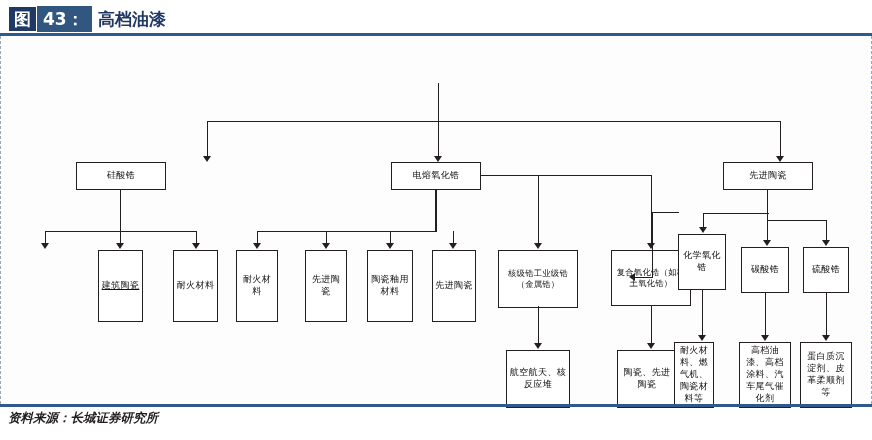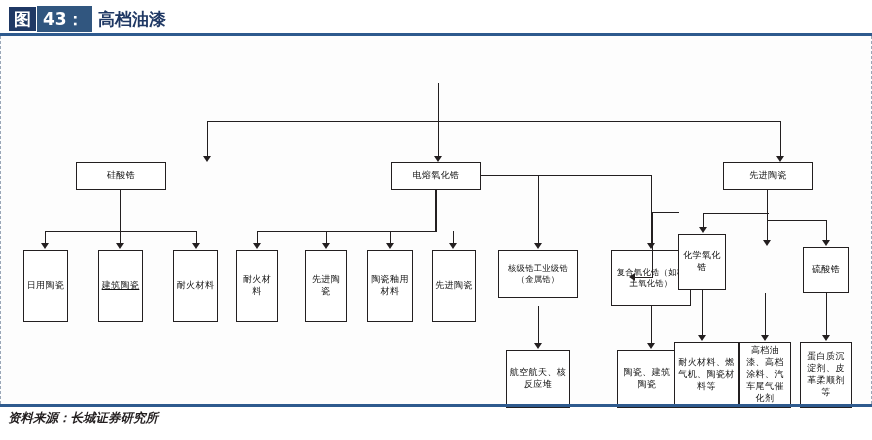--- a/index.html
+++ b/index.html
@@ -146,21 +146,20 @@
 
   <div class="ln v" style="left:119px; top:154px; height:42px;"></div>
   <div class="ln h" style="left:44px; top:195px; width:152px;"></div>
   <div class="ln v" style="left:44px; top:195px; height:15px;"></div>
   <div class="arw down" style="left:40px; top:207px;"></div>
   <div class="ln v" style="left:119px; top:195px; height:15px;"></div>
   <div class="arw down" style="left:115px; top:207px;"></div>
   <div class="ln v" style="left:195px; top:195px; height:15px;"></div>
   <div class="arw down" style="left:191px; top:207px;"></div>
 
-  <div class="node" style="left:22px; top:214px; width:45px; height:72px;">日用陶瓷</div>
   <div class="node" style="left:97px; top:214px; width:45px; height:72px;text-decoration:underline;">建筑陶瓷</div>
   <div class="node" style="left:172px; top:214px; width:45px; height:72px;">耐火材料</div>
 
   <div class="ln thick v" style="left:434px; top:154px; height:42px;"></div>
   <div class="ln h" style="left:256px; top:195px; width:179px;"></div>
   <div class="ln v" style="left:256px; top:195px; height:15px;"></div>
   <div class="arw down" style="left:252px; top:207px;"></div>
   <div class="ln v" style="left:325px; top:195px; height:15px;"></div>
   <div class="arw down" style="left:321px; top:207px;"></div>
   <div class="ln v" style="left:389px; top:195px; height:15px;"></div>
@@ -172,55 +171,56 @@
   <div class="node" style="left:304px; top:214px; width:42px; height:72px;">先进陶瓷</div>
   <div class="node" style="left:366px; top:214px; width:46px; height:72px;">陶瓷釉用材料</div>
   <div class="node" style="left:431px; top:214px; width:44px; height:72px;">先进陶瓷</div>
 
   <div class="ln h" style="left:480px; top:139px; width:171px;"></div>
   <div class="ln v" style="left:537px; top:139px; height:71px;"></div>
   <div class="arw down" style="left:533px; top:207px;"></div>
   <div class="ln v" style="left:650px; top:139px; height:71px;"></div>
   <div class="arw down" style="left:646px; top:207px;"></div>
 
-  <div class="node small" style="left:497px; top:214px; width:80px; height:48px;">核级锆工业级锆（金属锆）</div>
+  <div class="node small" style="left:497px; top:214px; width:80px; height:58px;">核级锆工业级锆（金属锆）</div>
   <div class="node small" style="left:610px; top:214px; width:80px; height:56px;">复合氧化锆（如稀土氧化锆）</div>
 
   <div class="ln v" style="left:766px; top:154px; height:25px;"></div>
   <div class="ln h" style="left:702px; top:177px; width:66px;"></div>
   <div class="ln v" style="left:702px; top:177px; height:17px;"></div>
   <div class="arw down" style="left:698px; top:191px;"></div>
 
   <div class="ln h" style="left:766px; top:184px; width:60px;"></div>
   <div class="ln v" style="left:766px; top:177px; height:30px;"></div>
   <div class="arw down" style="left:762px; top:204px;"></div>
   <div class="ln v" style="left:825px; top:184px; height:23px;"></div>
   <div class="arw down" style="left:821px; top:204px;"></div>
 
   <div class="node" style="left:677px; top:198px; width:48px; height:56px;">化学氧化锆</div>
+  <div class="node" style="left:740px; top:211px; width:48px; height:46px;">碳酸锆</div>
   <div class="node" style="left:802px; top:211px; width:46px; height:46px;">硫酸锆</div>
 
   <div class="ln v" style="left:712px; top:254px; height:0px;"></div>
   <div class="ln h" style="left:677px; top:176px; width:0px;"></div>
   <div class="ln h" style="left:651px; top:176px; width:27px;"></div>
   <div class="ln v" style="left:651px; top:176px; height:66px;"></div>
   <div class="ln h" style="left:634px; top:241px; width:18px;"></div>
   <div class="arw left" style="left:628px; top:237px;"></div>
 
   <div class="ln v" style="left:537px; top:270px; height:40px;"></div>
   <div class="arw down" style="left:533px; top:307px;"></div>
   <div class="node" style="left:505px; top:314px; width:64px; height:58px;">航空航天、核反应堆</div>
 
   <div class="ln v" style="left:650px; top:270px; height:40px;"></div>
   <div class="arw down" style="left:646px; top:307px;"></div>
-  <div class="node" style="left:616px; top:314px; width:60px; height:58px;">陶瓷、建筑陶瓷</div>
+  <div class="node" style="left:616px; top:314px; width:60px; height:58px;">陶瓷、先进陶瓷</div>
 
   <div class="ln v" style="left:701px; top:254px; height:48px;"></div>
   <div class="arw down" style="left:697px; top:299px;"></div>
-  <div class="node" style="left:673px; top:306px; width:65px; height:66px;">耐火材料、燃气机、陶瓷材料等</div>
+  <div class="node" style="left:673px; top:306px; width:40px; height:66px;">耐火材料、燃气机、陶瓷材料等</div>
 
   <div class="ln v" style="left:764px; top:257px; height:45px;"></div>
   <div class="arw down" style="left:760px; top:299px;"></div>
   <div class="node" style="left:738px; top:306px; width:52px; height:66px;">高档油漆、高档涂料、汽车尾气催化剂</div>
 
   <div class="ln v" style="left:825px; top:257px; height:45px;"></div>
   <div class="arw down" style="left:821px; top:299px;"></div>
   <div class="node" style="left:799px; top:306px; width:52px; height:66px;">蛋白质沉淀剂、皮革柔顺剂等</div>
 
 </div>

